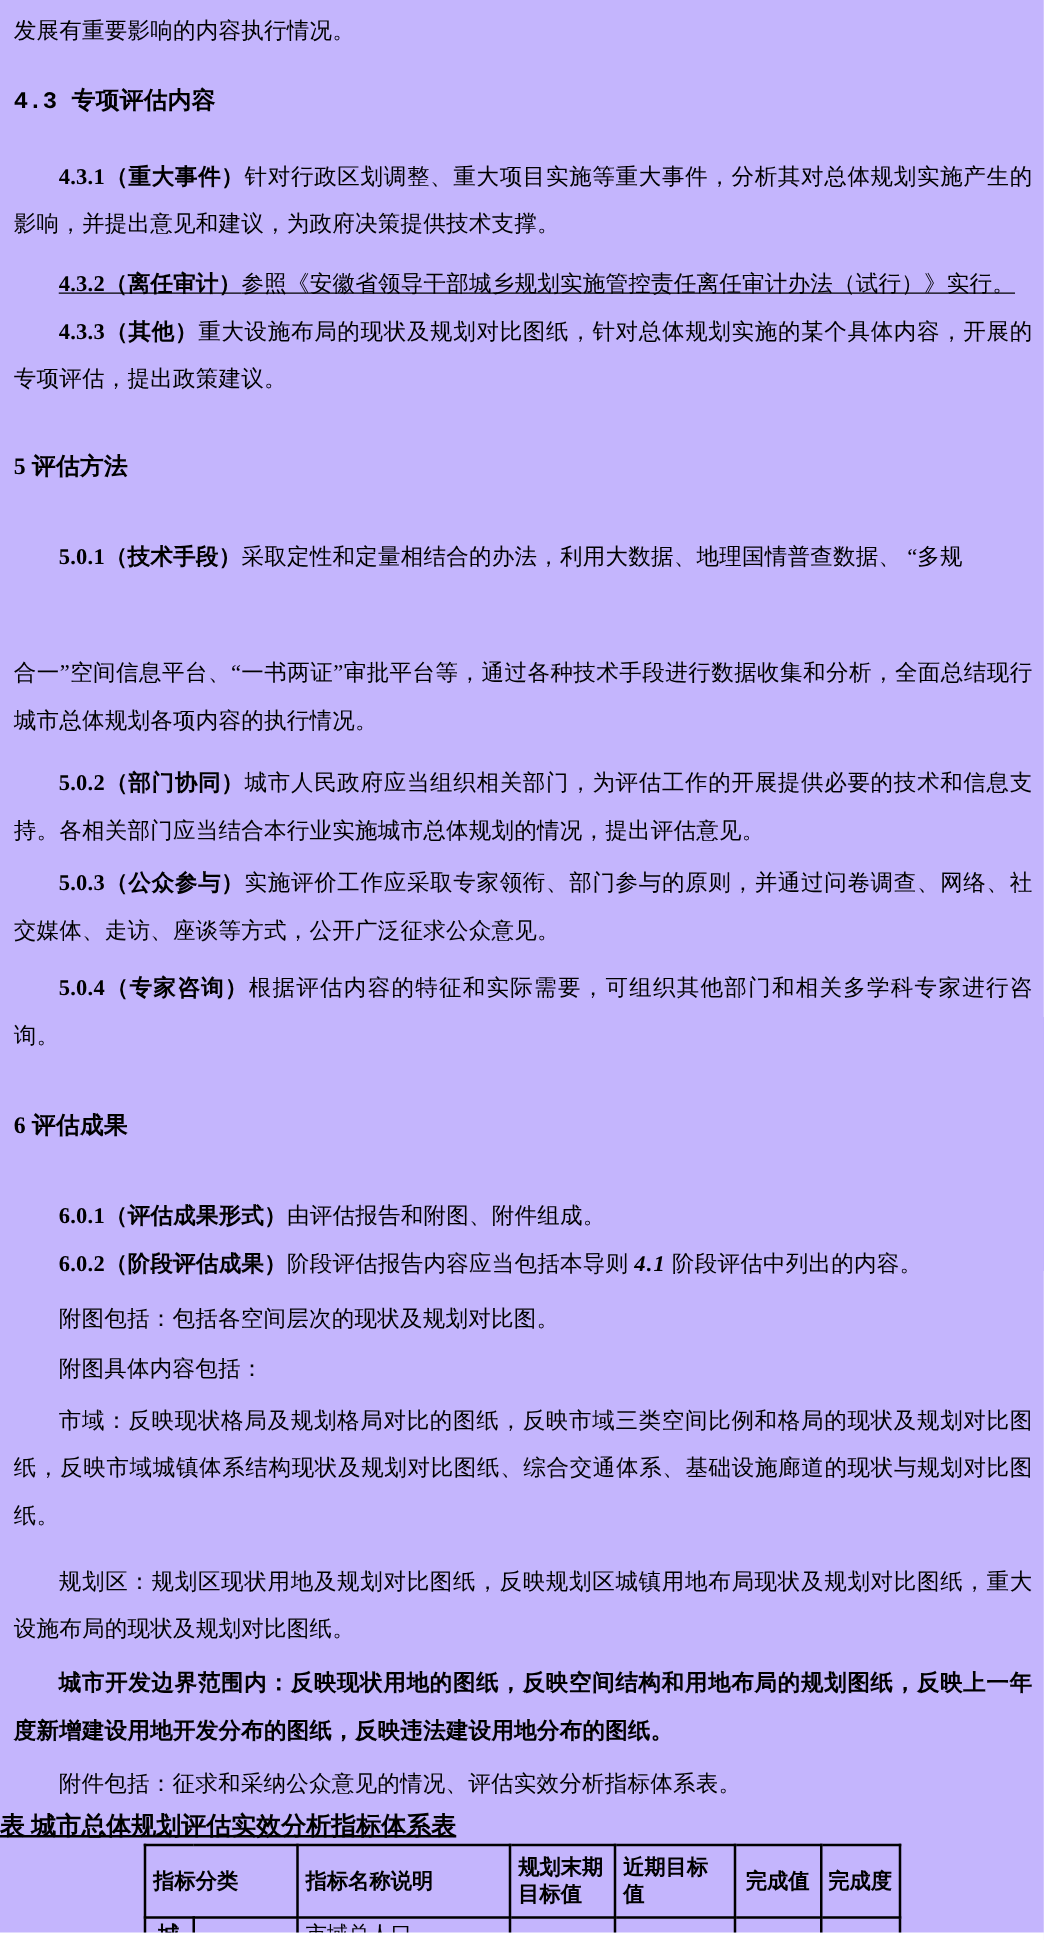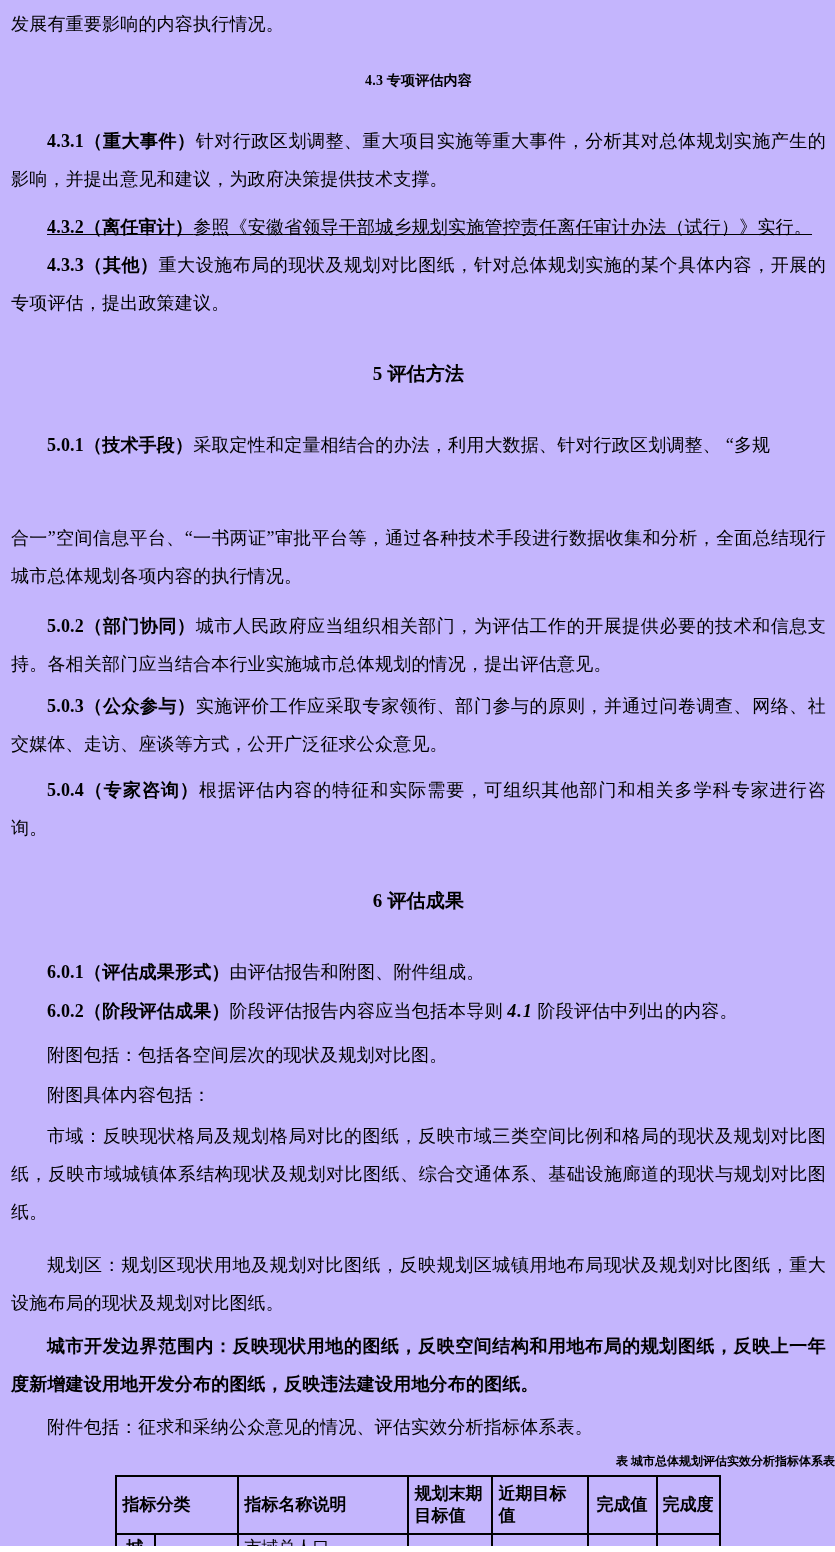--- a/index.html
+++ b/index.html
@@ -5,25 +5,25 @@
   html,body{margin:0;padding:0;background:#fff;}
   body{
     width:835px;height:1552px;overflow:hidden;
     font-family:"Liberation Serif","DejaVu Serif",serif;
     color:#000;
   }
   .page{width:835px;height:1546px;overflow:hidden;background:#c4b5fd;position:relative;}
   .content{padding:0 9px 0 11px;}
   .content p{margin:0;font-size:18px;line-height:38px;text-align:justify;letter-spacing:0.2px;}
   .content p.ind{text-indent:36px;}
-  .content p.h2{font-size:14px;font-weight:bold;text-align:center;}
-  .content p.hc{font-size:19px;font-weight:bold;text-align:center;text-indent:0;}
+  .content p.h2{font-size:19px;font-weight:bold;text-align:left;font-family:Liberation Mono, monospace;}
+  .content p.hc{font-size:19px;font-weight:bold;text-indent:0;}
   .b{font-weight:bold;}
   .ref{font-weight:bold;font-style:italic;letter-spacing:1px;}
-  .cap{font-size:12px;font-weight:bold;text-align:right;line-height:24px;margin-top:3px;}
+  .cap{font-size:20px;font-weight:bold;text-align:left;line-height:24px;margin-top:3px;text-decoration:underline;}
   table.ind-table{
     border-collapse:collapse;table-layout:fixed;
     width:604px;margin:2px auto 0 auto;
   }
   table.ind-table th,table.ind-table td{
     border:2px solid #000;
     font-size:17px;line-height:22px;
     padding:2px 6px;vertical-align:middle;
     overflow:hidden;
   }
@@ -37,21 +37,21 @@
 <body>
 
 <div class="page">
   <div class="content" id="paragraphs">
       <p class="" style="margin-top: 5px;"><span>发展有重要影响的内容执行情况。</span></p>
       <p class="h2 " style="margin-top: 19px;"><span class="b">4.3 专项评估内容</span></p>
       <p class="ind" style="margin-top: 22px;"><span class="b">4.3.1（重大事件）</span><span>针对行政区划调整、重大项目实施等重大事件，分析其对总体规划实施产生的影响，并提出意见和建议，为政府决策提供技术支撑。</span></p>
       <p class="ind" style="margin-top: 10px; text-decoration: underline;"><span class="b">4.3.2（离任审计）</span><span>参照《安徽省领导干部城乡规划实施管控责任离任审计办法（试行）》实行。</span></p>
       <p class="ind" style="margin-top: 0px;"><span class="b">4.3.3（其他）</span><span>重大设施布局的现状及规划对比图纸，针对总体规划实施的某个具体内容，开展的专项评估，提出政策建议。</span></p>
       <p class="hc " style="margin-top: 33px;"><span class="b">5 评估方法</span></p>
-      <p class="ind" style="margin-top: 33px;"><span class="b">5.0.1（技术手段）</span><span>采取定性和定量相结合的办法，利用大数据、针对行政区划调整、 “多规</span></p>
+      <p class="ind" style="margin-top: 33px;"><span class="b">5.0.1（技术手段）</span><span>采取定性和定量相结合的办法，利用大数据、地理国情普查数据、 “多规</span></p>
       <p class="" style="margin-top: 55px;"><span>合一”空间信息平台、“一书两证”审批平台等，通过各种技术手段进行数据收集和分析，全面总结现行城市总体规划各项内容的执行情况。</span></p>
       <p class="ind" style="margin-top: 12px;"><span class="b">5.0.2（部门协同）</span><span>城市人民政府应当组织相关部门，为评估工作的开展提供必要的技术和信息支持。各相关部门应当结合本行业实施城市总体规划的情况，提出评估意见。</span></p>
       <p class="ind" style="margin-top: 4px;"><span class="b">5.0.3（公众参与）</span><span>实施评价工作应采取专家领衔、部门参与的原则，并通过问卷调查、网络、社交媒体、走访、座谈等方式，公开广泛征求公众意见。</span></p>
       <p class="ind" style="margin-top: 8px;"><span class="b">5.0.4（专家咨询）</span><span>根据评估内容的特征和实际需要，可组织其他部门和相关多学科专家进行咨询。</span></p>
       <p class="hc " style="margin-top: 35px;"><span class="b">6 评估成果</span></p>
       <p class="ind" style="margin-top: 33px;"><span class="b">6.0.1（评估成果形式）</span><span>由评估报告和附图、附件组成。</span></p>
       <p class="ind" style="margin-top: 1px;"><span class="b">6.0.2（阶段评估成果）</span><span>阶段评估报告内容应当包括本导则 </span><span class="ref">4.1</span><span> 阶段评估中列出的内容。</span></p>
       <p class="ind" style="margin-top: 6px;"><span>附图包括：包括各空间层次的现状及规划对比图。</span></p>
       <p class="ind" style="margin-top: 2px;"><span>附图具体内容包括：</span></p>
       <p class="ind" style="margin-top: 3px;"><span>市域：反映现状格局及规划格局对比的图纸，反映市域三类空间比例和格局的现状及规划对比图纸，反映市域城镇体系结构现状及规划对比图纸、综合交通体系、基础设施廊道的现状与规划对比图纸。</span></p>

